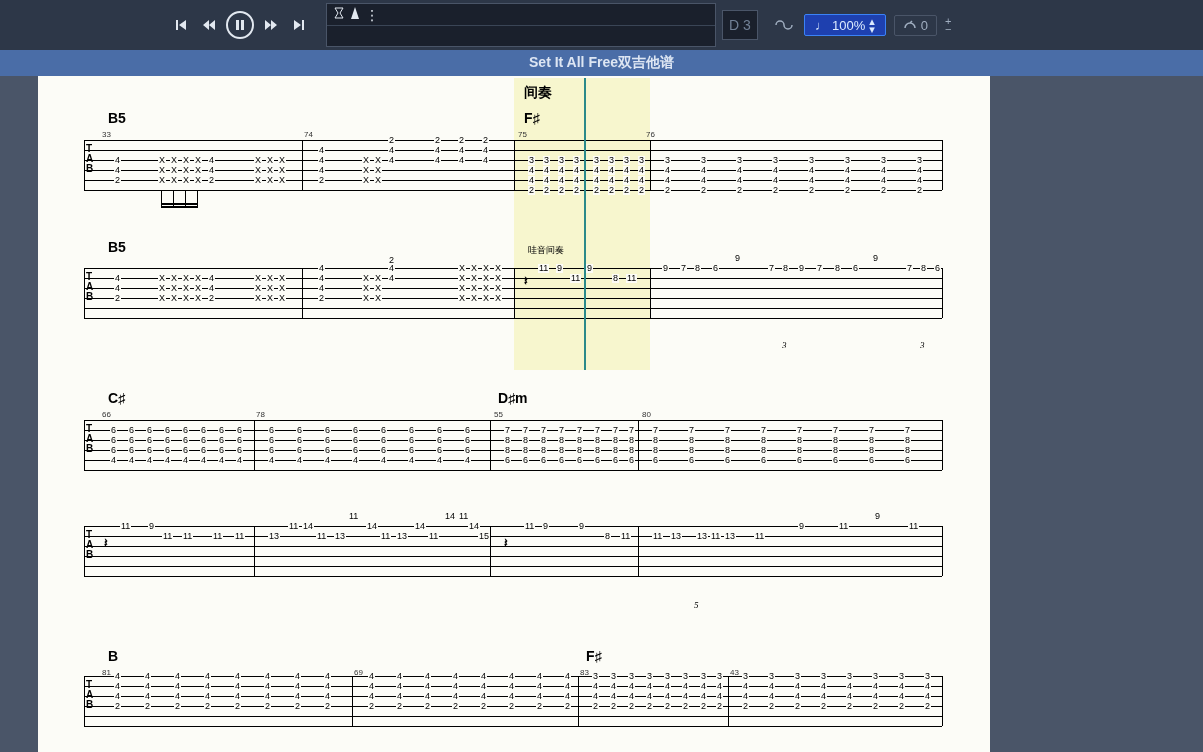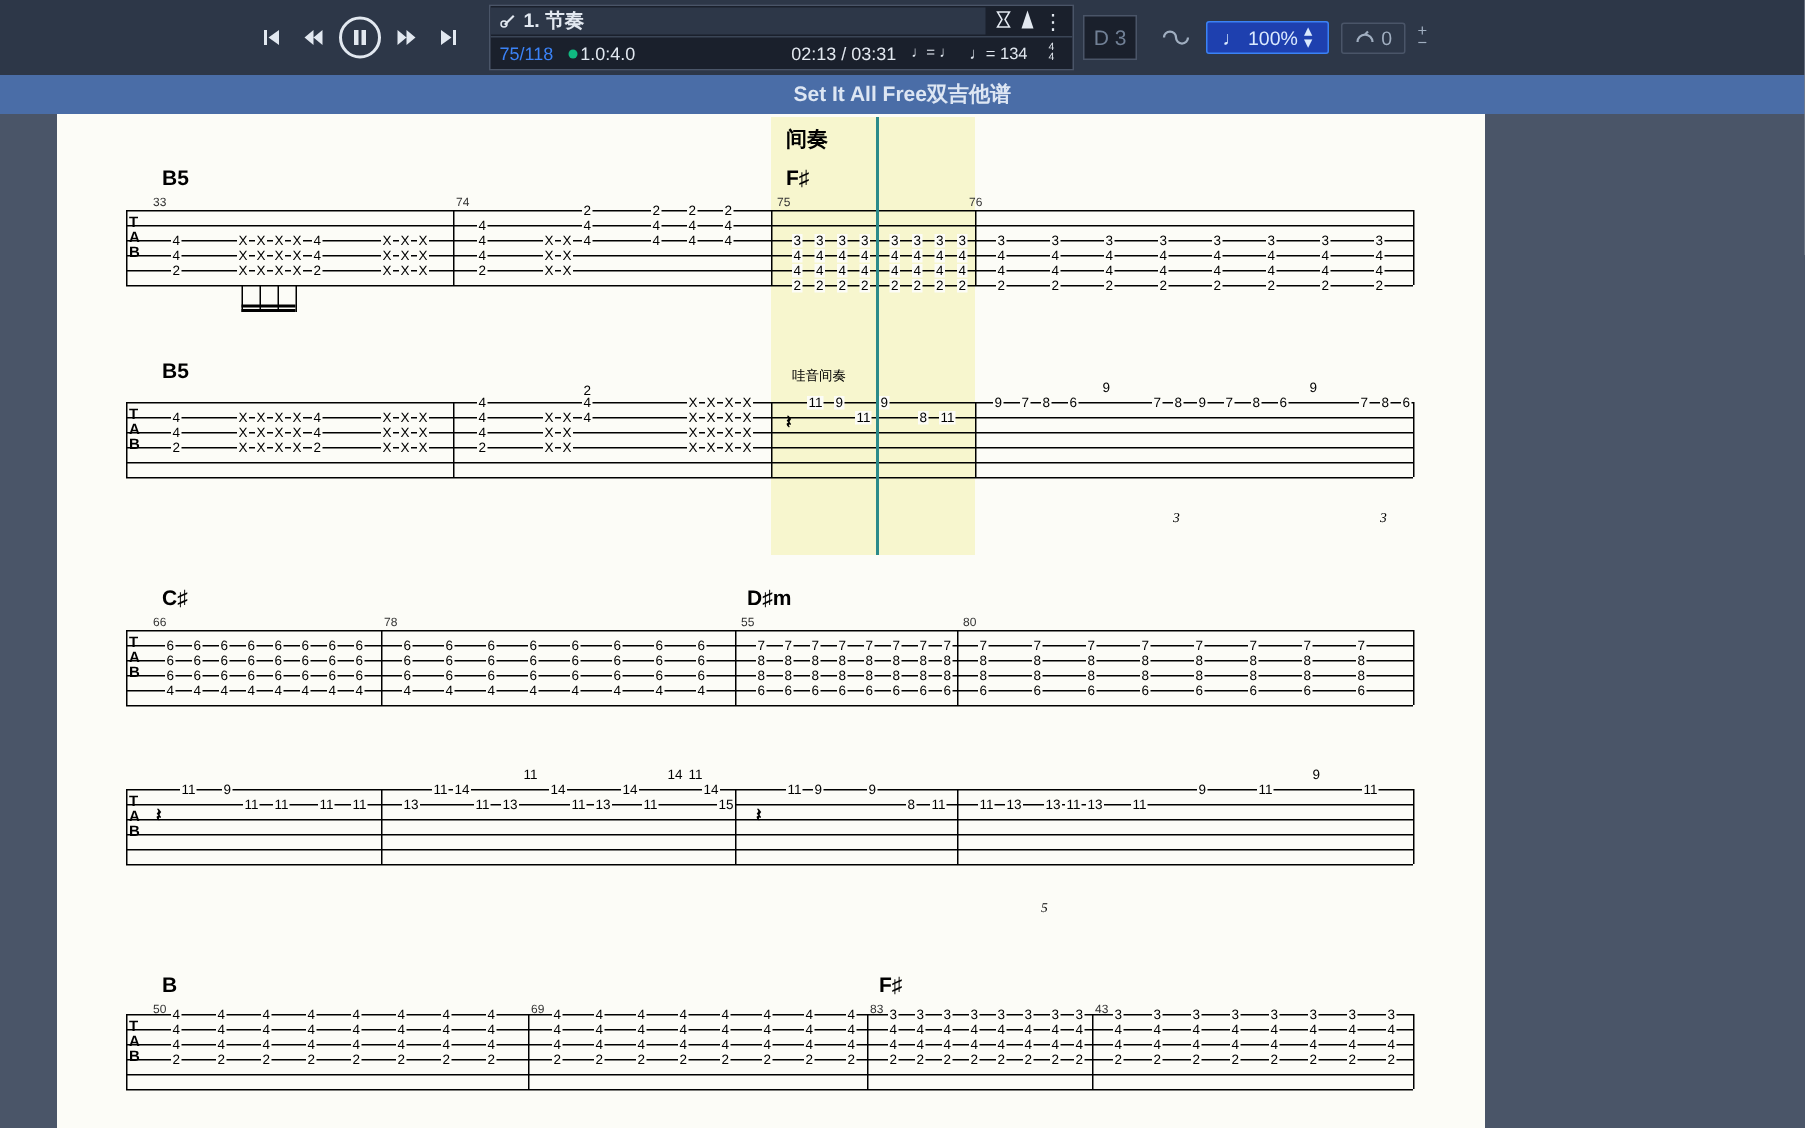--- a/index.html
+++ b/index.html
@@ -79,62 +79,34 @@
     </div>
     <div class="tbtn">
       <svg width="14" height="14" viewBox="0 0 14 14">
           <path d="M10 2v10h2V2h-2zM2 2l7 5-7 5V2z"></path>
         </svg>
     </div>
   </div>
 
   <div class="info-panel">
     <div class="info-top">
-      <div class="track-label">
-        <span>
-          <svg width="12" height="12" viewBox="0 0 12 12">
-              <path d="M3 9l6-6 1 1-6 6-1-1z" fill="#e2e8f0"></path>
-              <circle cx="3" cy="9" r="2" fill="none" stroke="#e2e8f0" stroke-width="1"></circle>
-            </svg>
-        </span>
-        <span>1. 节奏</span>
-      </div>
       <div class="track-icons">
         <span>
           <svg width="12" height="14" viewBox="0 0 12 14">
               <path d="M2 2h8l-3 5 3 5H2l3-5-3-5z" fill="none" stroke="#e2e8f0" stroke-width="1"></path>
             </svg>
         </span>
         <span>
           <svg width="12" height="14" viewBox="0 0 12 14">
               <path d="M6 1L2 13h8L6 1z" fill="#e2e8f0"></path>
             </svg>
         </span>
         <span style="font-size:14px;">⋮</span>
       </div>
     </div>
-    <div class="info-bottom">
-      <span class="bar-pos">75/118</span>
-      <span class="rel-speed">
-        <span class="dot-green"></span>
-        <span>1.0:4.0</span>
-      </span>
-      <span style="flex:1"></span>
-      <span>
-        <span>02:13</span> / <span>03:31</span>
-      </span>
-      <span style="font-size:10px;">♩= ♩</span>
-      <span style="font-size:11px;">♩= 134</span>
-      <span class="time-sig-icon">
-        <svg width="10" height="16" viewBox="0 0 10 16">
-            <text x="2" y="7" font-size="7" fill="#e2e8f0">4</text>
-            <text x="2" y="14" font-size="7" fill="#e2e8f0">4</text>
-          </svg>
-      </span>
-    </div>
   </div>
 
   <div class="key-panel">
     <span>D 3</span>
   </div>
 
   <div class="zoom-panel">
     <div class="loop-btn">
       <svg width="20" height="14" viewBox="0 0 20 14">
           <path d="M3 7a4 4 0 018 0 4 4 0 008 0" fill="none" stroke="#a0aec0" stroke-width="1.5"></path>
@@ -190,21 +162,21 @@
     <div class="measure-num" style="left:64px; top:54px;">33</div>
     <div class="measure-num" style="left:266px; top:54px;">74</div>
     <div class="measure-num" style="left:480px; top:54px;">75</div>
     <div class="measure-num" style="left:608px; top:54px;">76</div>
 
     <div class="measure-num" style="left:64px; top:334px;">66</div>
     <div class="measure-num" style="left:218px; top:334px;">78</div>
     <div class="measure-num" style="left:456px; top:334px;">55</div>
     <div class="measure-num" style="left:604px; top:334px;">80</div>
 
-    <div class="measure-num" style="left:64px; top:592px;">50</div>
+    <div class="measure-num" style="left:64px; top:592px;">81</div>
     <div class="measure-num" style="left:316px; top:592px;">69</div>
     <div class="measure-num" style="left:542px; top:592px;">83</div>
     <div class="measure-num" style="left:692px; top:592px;">43</div>
 
     <div class="tab-label" style="left:48px; top:68px;">
       <div>T</div>
         <div>A</div>
         <div>B</div>
     </div>
     <div class="staff-line" style="left:46px; top:64px; width:858px;"></div>

